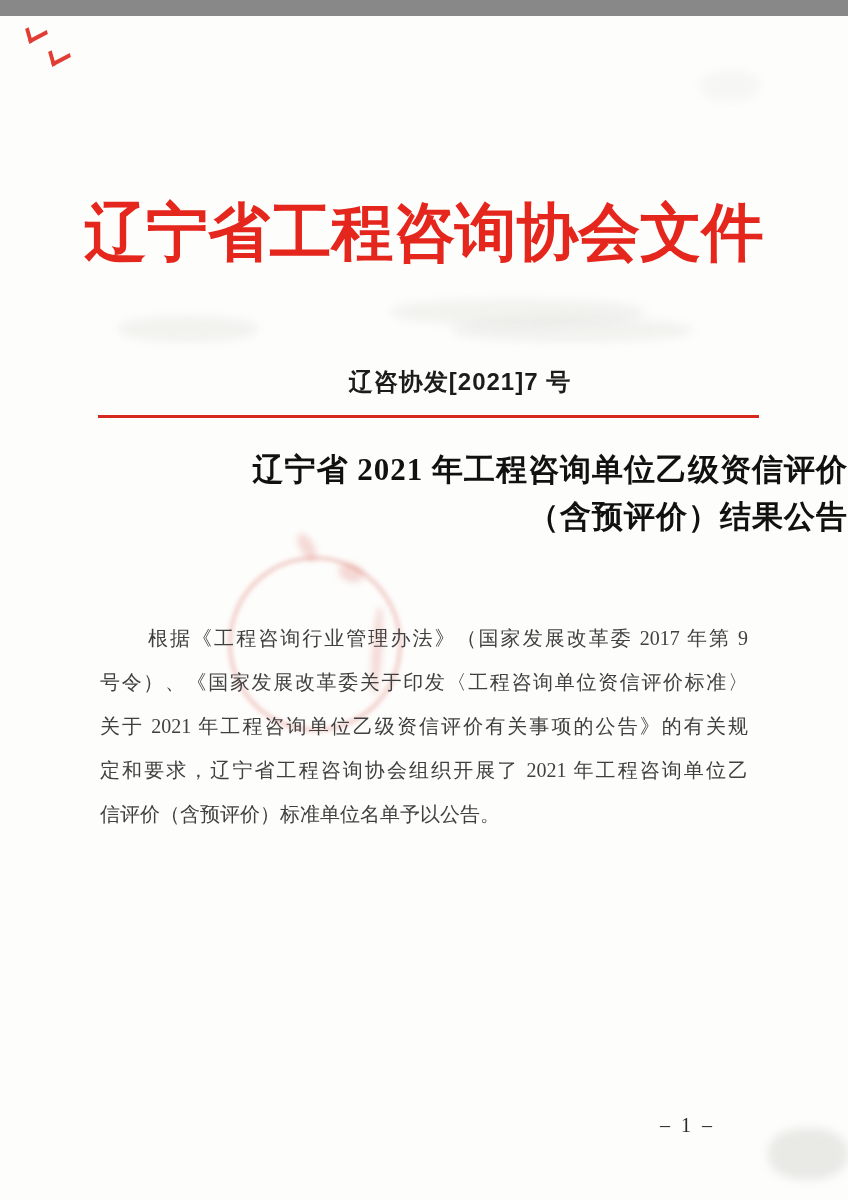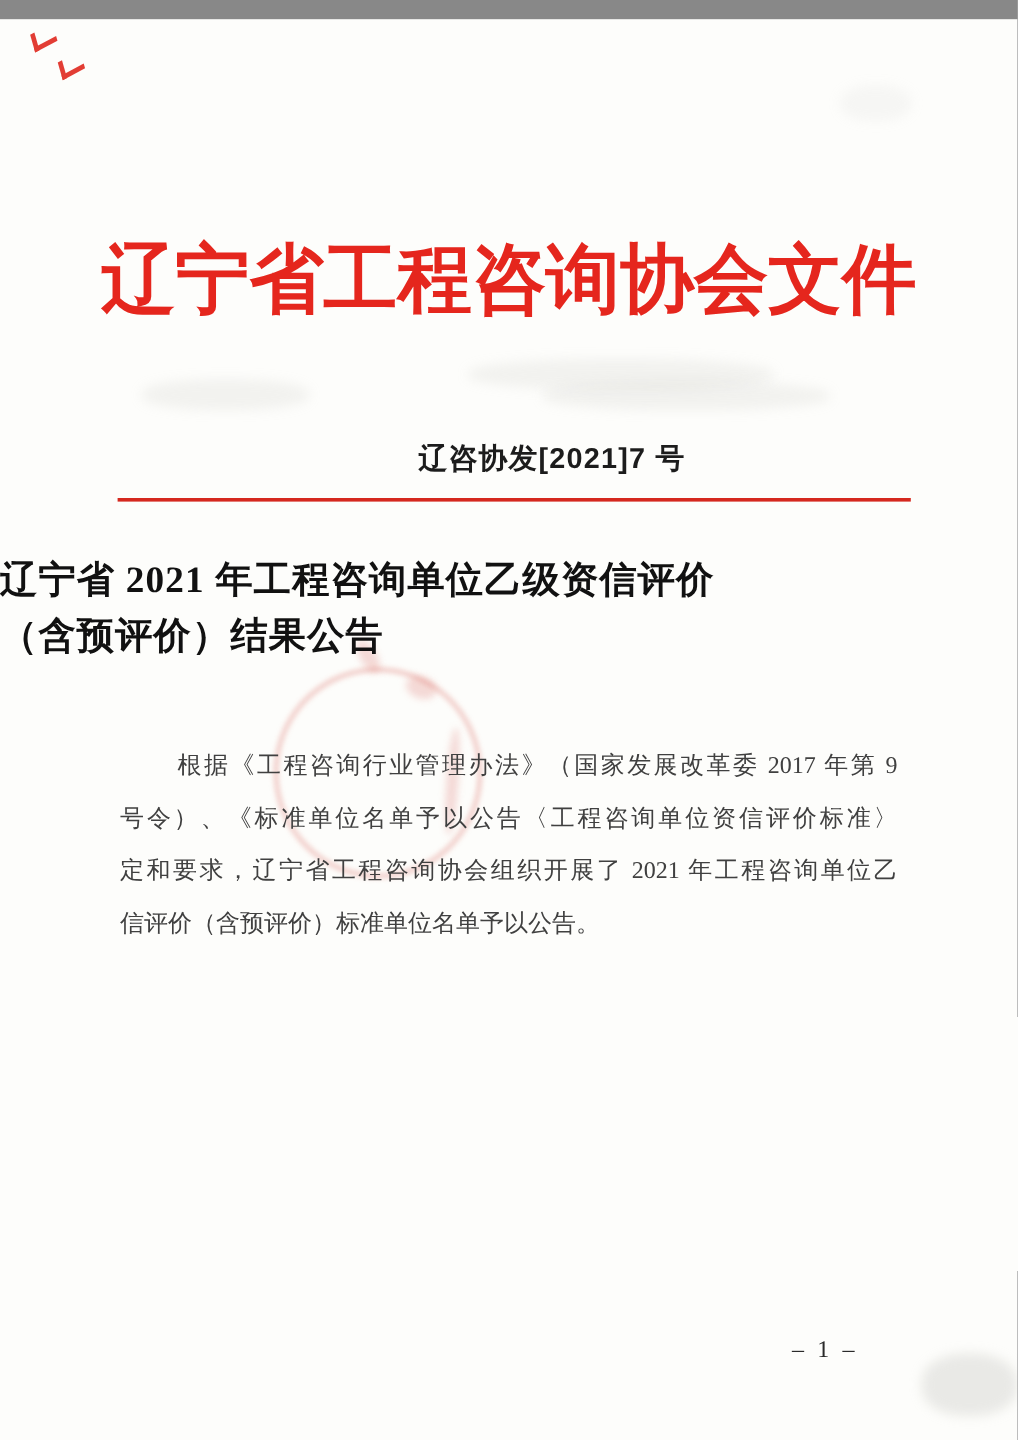--- a/index.html
+++ b/index.html
@@ -42,23 +42,23 @@
   .red-rule {
     position: absolute;
     left: 98px; top: 399px;
     width: 661px; height: 3px;
     background: #d5281e;
   }
 
   
   .doc-title {
     position: absolute;
-    left: 0; top: 443px;
+    left: 0; top: 430px;
     width: 848px;
-    text-align: left;
+    text-align: right;
     font-weight: bold;
     font-size: 31px;
     color: #111;
     line-height: 47px;
     letter-spacing: 1px;
   }
 
   
   .body-text {
     position: absolute;
@@ -168,21 +168,22 @@
     <div class="seal-blob b3"></div>
   </div>
 
   <div class="doc-title">
     <div>辽宁省 2021 年工程咨询单位乙级资信评价</div>
     <div>（含预评价）结果公告</div>
   </div>
 
   <div class="body-text">
     <div class="bline first">根据《工程咨询行业管理办法》（国家发展改革委 2017 年第 9</div>
-    <div class="bline">号令）、《标准单位名单予以公告〈工程咨询单位资信评价标准〉</div>
+    <div class="bline">号令）、《国家发展改革委关于印发〈工程咨询单位资信评价标准〉</div>
+    <div class="bline">关于 2021 年工程咨询单位乙级资信评价有关事项的公告》的有关规</div>
     <div class="bline">定和要求，辽宁省工程咨询协会组织开展了 2021 年工程咨询单位乙</div>
     <div class="bline last">信评价（含预评价）标准单位名单予以公告。</div>
   </div>
 
   <div class="page-number">– 1 –</div>
 
   <div class="scan-edge"></div>
 
 </div>
 

